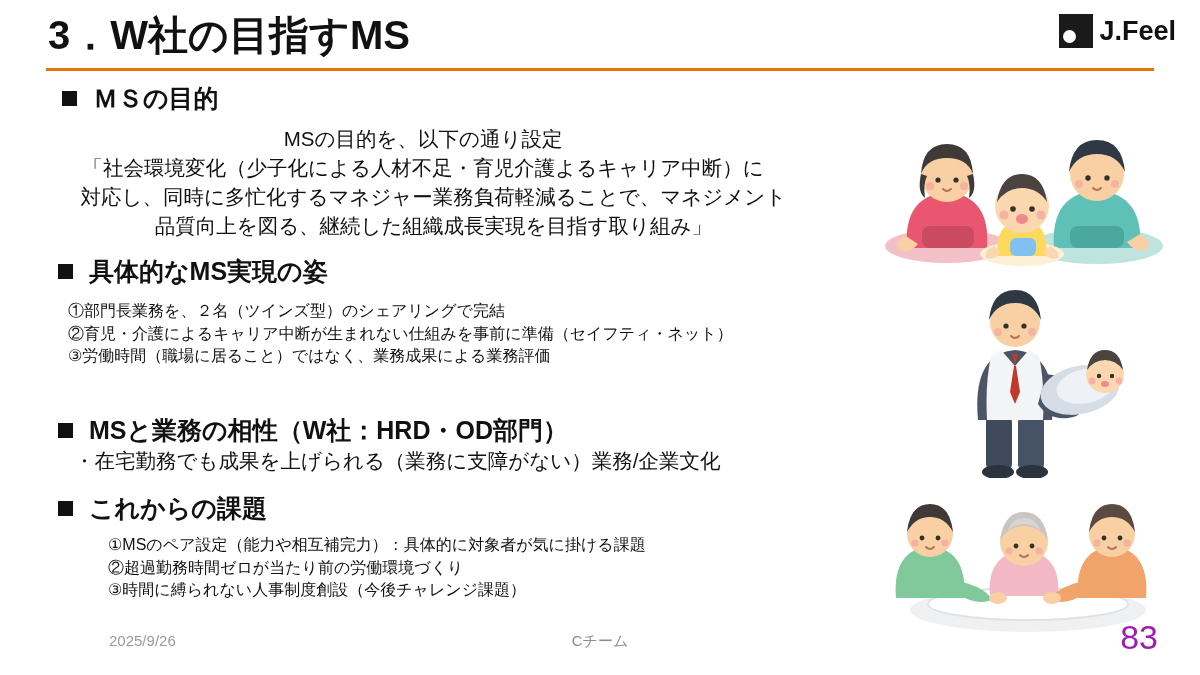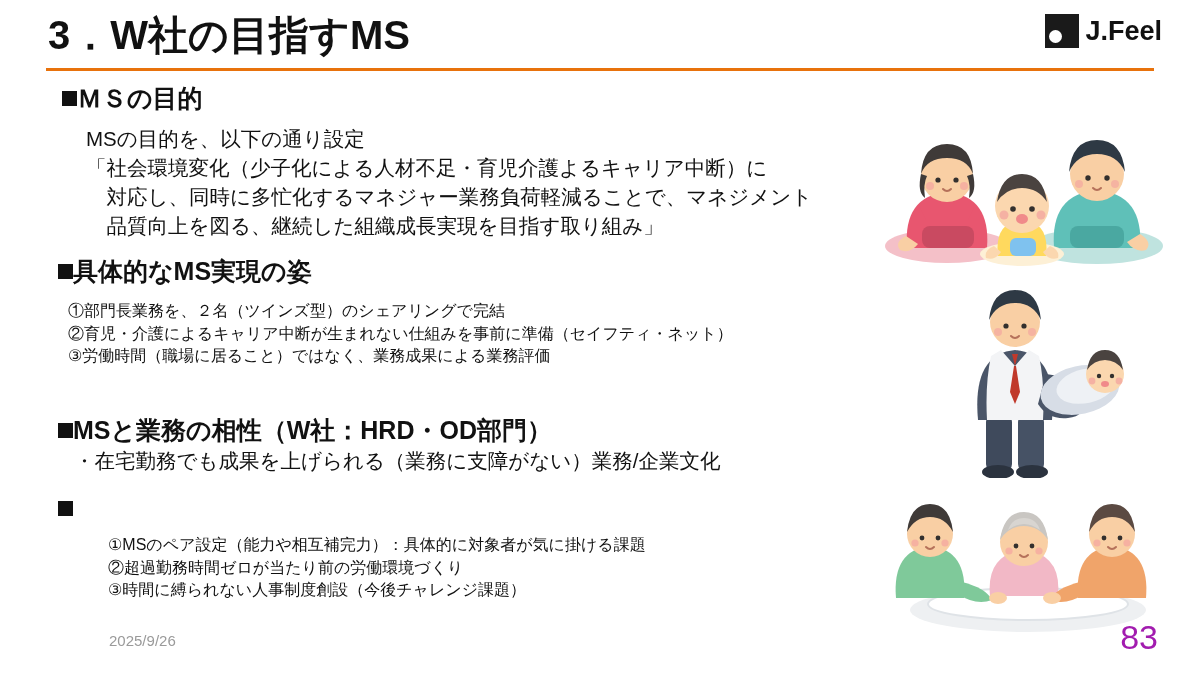--- a/index.html
+++ b/index.html
@@ -26,21 +26,21 @@
     white-space: nowrap;
   }
   .title-rule {
     position: absolute;
     left: 46px; top: 68px;
     width: 1108px; height: 3px;
     background: #e8720c;
   }
   .logo {
     position: absolute;
-    right: 38px; top: 14px;
+    right: 24px; top: 14px;
     display: flex;
     align-items: center;
     gap: 6px;
   }
   .logo-mark {
     position: relative;
     width: 34px; height: 34px;
     background: #1a1a1a;
   }
   .logo-mark::after {
@@ -59,21 +59,21 @@
 
   
   .content {
     position: absolute;
     left: 0; top: 72px;
     width: 1200px;
   }
   .bullet-head {
     display: flex;
     align-items: flex-start;
-    gap: 0;
+    gap: 16px;
     font-size: 25px;
     font-weight: bold;
     color: #111111;
     white-space: nowrap;
     justify-content: center;
   }
   .sq {
     display: inline-block;
     width: 15px; height: 15px;
     background: #111111;
@@ -83,21 +83,21 @@
   .para {
     font-size: 20.5px;
     color: #111111;
     line-height: 1.42;
     white-space: pre;
   }
   .para.small { font-size: 16px; }
 
   
   .b1 { position: absolute; left: 62px; top: 10px; }
-  .p1 { position: absolute; left: 86px; top: 52px; }
+  .p1 { position: absolute; left: 60px; top: 52px; text-align: center; }
   .b2 { position: absolute; left: 58px; top: 183px; }
   .p2 { position: absolute; left: 68px; top: 228px; }
   .b3 { position: absolute; left: 58px; top: 342px; }
   .p3 { position: absolute; left: 74px; top: 374px; text-align: center; }
   .b4 { position: absolute; left: 58px; top: 420px; }
   .p4 { position: absolute; left: 68px; top: 462px; margin-left: 40px; }
 
   
   .footer-date {
     position: absolute;
@@ -161,20 +161,21 @@
 ③労働時間（職場に居ること）ではなく、業務成果による業務評価</div>
 
     <div class="bullet-head b3">
       <span class="sq"></span>
       <span>MSと業務の相性（W社：HRD・OD部門）</span>
     </div>
     <div class="para p3">・在宅勤務でも成果を上げられる（業務に支障がない）業務/企業文化</div>
 
     <div class="bullet-head b4">
       <span class="sq"></span>
+      <span>これからの課題</span>
     </div>
     <div class="para p4 small">①MSのペア設定（能力や相互補完力）：具体的に対象者が気に掛ける課題
 ②超過勤務時間ゼロが当たり前の労働環境づくり
 ③時間に縛られない人事制度創設（今後チャレンジ課題）</div>
 
   </div>
 
   <svg class="illo illo-family" viewBox="0 0 320 180">
 
     <ellipse cx="85" cy="158" rx="62" ry="17" fill="#f4c0c8"></ellipse>
@@ -284,15 +285,16 @@
     <path d="M230 77 q4 4 8 0" stroke="#b5715a" stroke-width="2" fill="none" stroke-linecap="round"></path>
     <circle cx="219" cy="73" r="3.6" fill="#f4a7a0" opacity="0.75"></circle>
     <circle cx="249" cy="73" r="3.6" fill="#f4a7a0" opacity="0.75"></circle>
     <path d="M202 112 q-24 6 -30 18 q16 6 34 -6z" fill="#f0a46a"></path>
 
     <ellipse cx="120" cy="128" rx="9" ry="6" fill="#f9cfa4"></ellipse>
     <ellipse cx="174" cy="128" rx="9" ry="6" fill="#f9cfa4"></ellipse>
   </svg>
 
   <div class="footer-date">2025/9/26</div>
+  <div class="footer-center">Cチーム</div>
   <div class="page-no">83</div>
 
 </div>
 
 </body></html>

